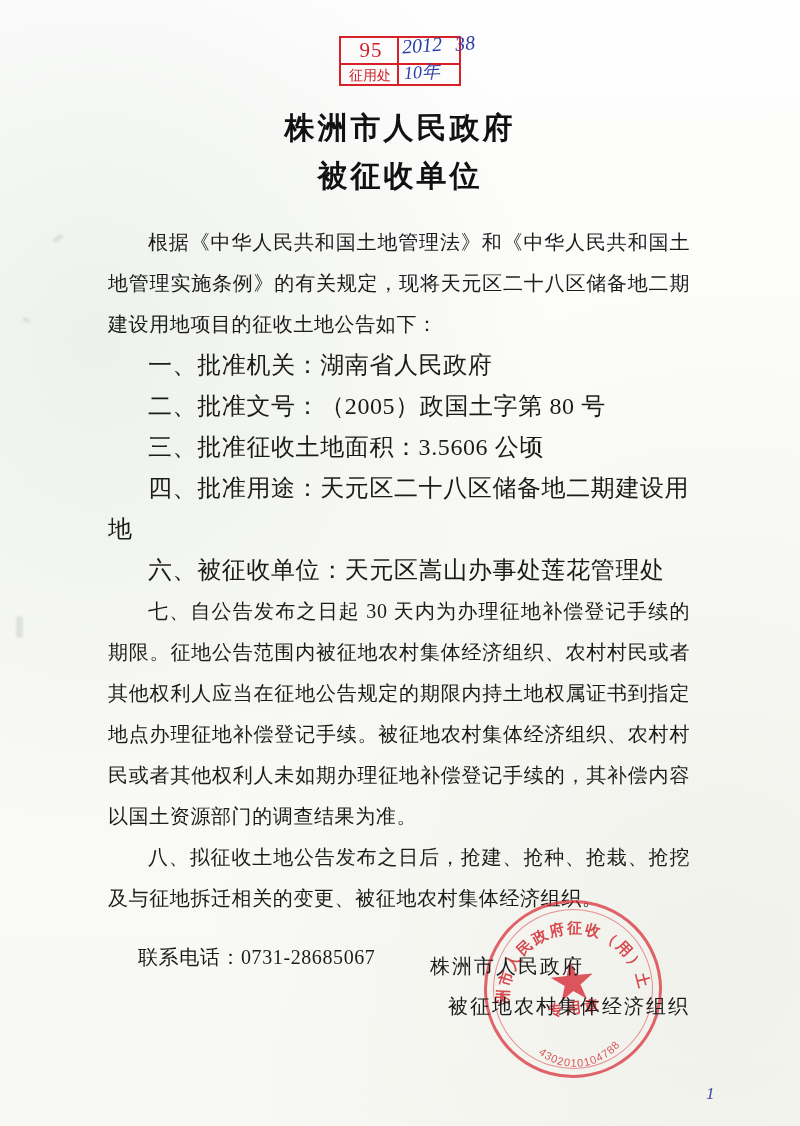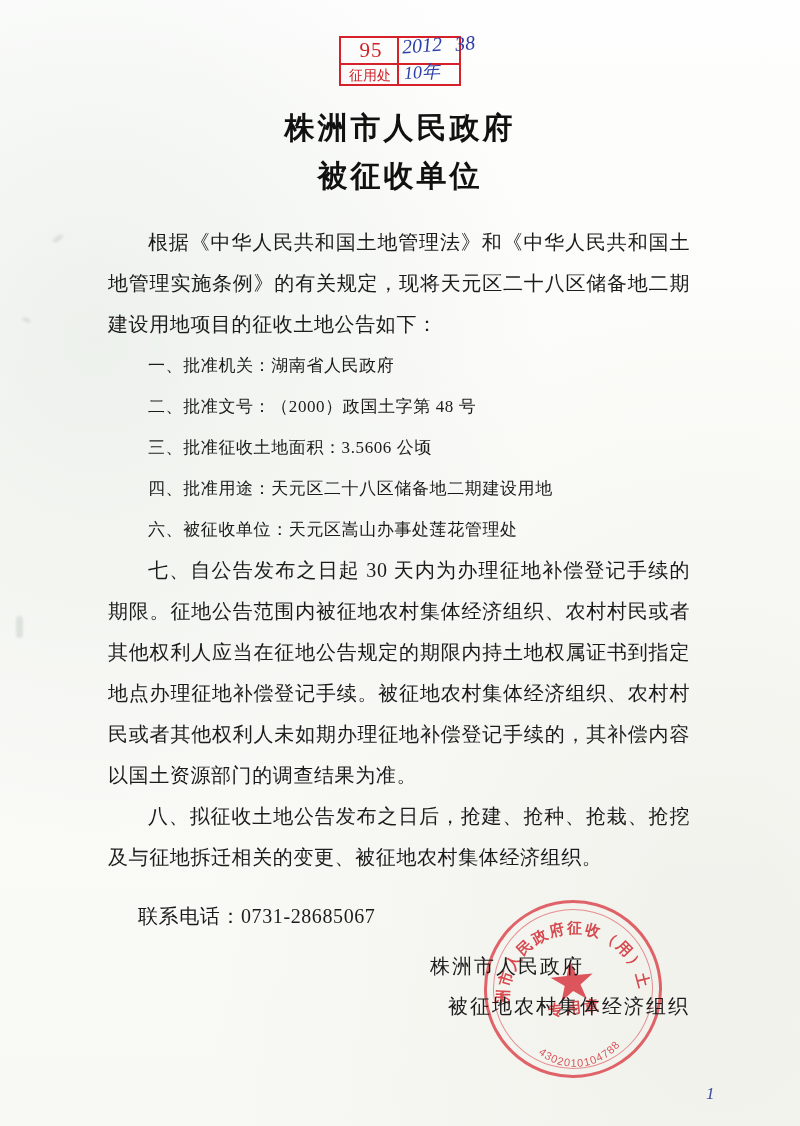--- a/index.html
+++ b/index.html
@@ -137,21 +137,21 @@
     line-height: 41px;
     text-align: justify;
     text-justify: inter-ideograph;
     letter-spacing: 0.6px;
     margin: 0 8px 0 0;
   }
   .indent {
     text-indent: 40px;
   }
   .item {
-    font-size: 17px;
+    font-size: 24px;
     line-height: 41px;
     letter-spacing: 0.6px;
     text-indent: 40px;
     margin: 0;
   }
   .contact {
     font-size: 20px;
     line-height: 41px;
     letter-spacing: 0.6px;
     text-indent: 30px;
@@ -286,21 +286,21 @@
 <div class="hand-term">10年</div>
 
 <div class="title-block">
   <div class="title-line">株洲市人民政府</div>
   <div class="title-line">被征收单位</div>
 </div>
 
 <div class="body-block">
   <p class="para indent">根据《中华人民共和国土地管理法》和《中华人民共和国土地管理实施条例》的有关规定，现将天元区二十八区储备地二期建设用地项目的征收土地公告如下：</p>
   <p class="item">一、批准机关：湖南省人民政府</p>
-  <p class="item">二、批准文号：（2000）政国土字第 48 号</p>
+  <p class="item">二、批准文号：（2005）政国土字第 80 号</p>
   <p class="item">三、批准征收土地面积：3.5606 公顷</p>
   <p class="item">四、批准用途：天元区二十八区储备地二期建设用地</p>
   <p class="item">六、被征收单位：天元区嵩山办事处莲花管理处</p>
   <p class="para indent">七、自公告发布之日起 30 天内为办理征地补偿登记手续的期限。征地公告范围内被征地农村集体经济组织、农村村民或者其他权利人应当在征地公告规定的期限内持土地权属证书到指定地点办理征地补偿登记手续。被征地农村集体经济组织、农村村民或者其他权利人未如期办理征地补偿登记手续的，其补偿内容以国土资源部门的调查结果为准。</p>
   <p class="para indent">八、拟征收土地公告发布之日后，抢建、抢种、抢栽、抢挖及与征地拆迁相关的变更、被征地农村集体经济组织。</p>
   <p class="contact">联系电话：0731-28685067</p>
 </div>
 
 <div class="seal">
   <div class="inner-ring"></div>

